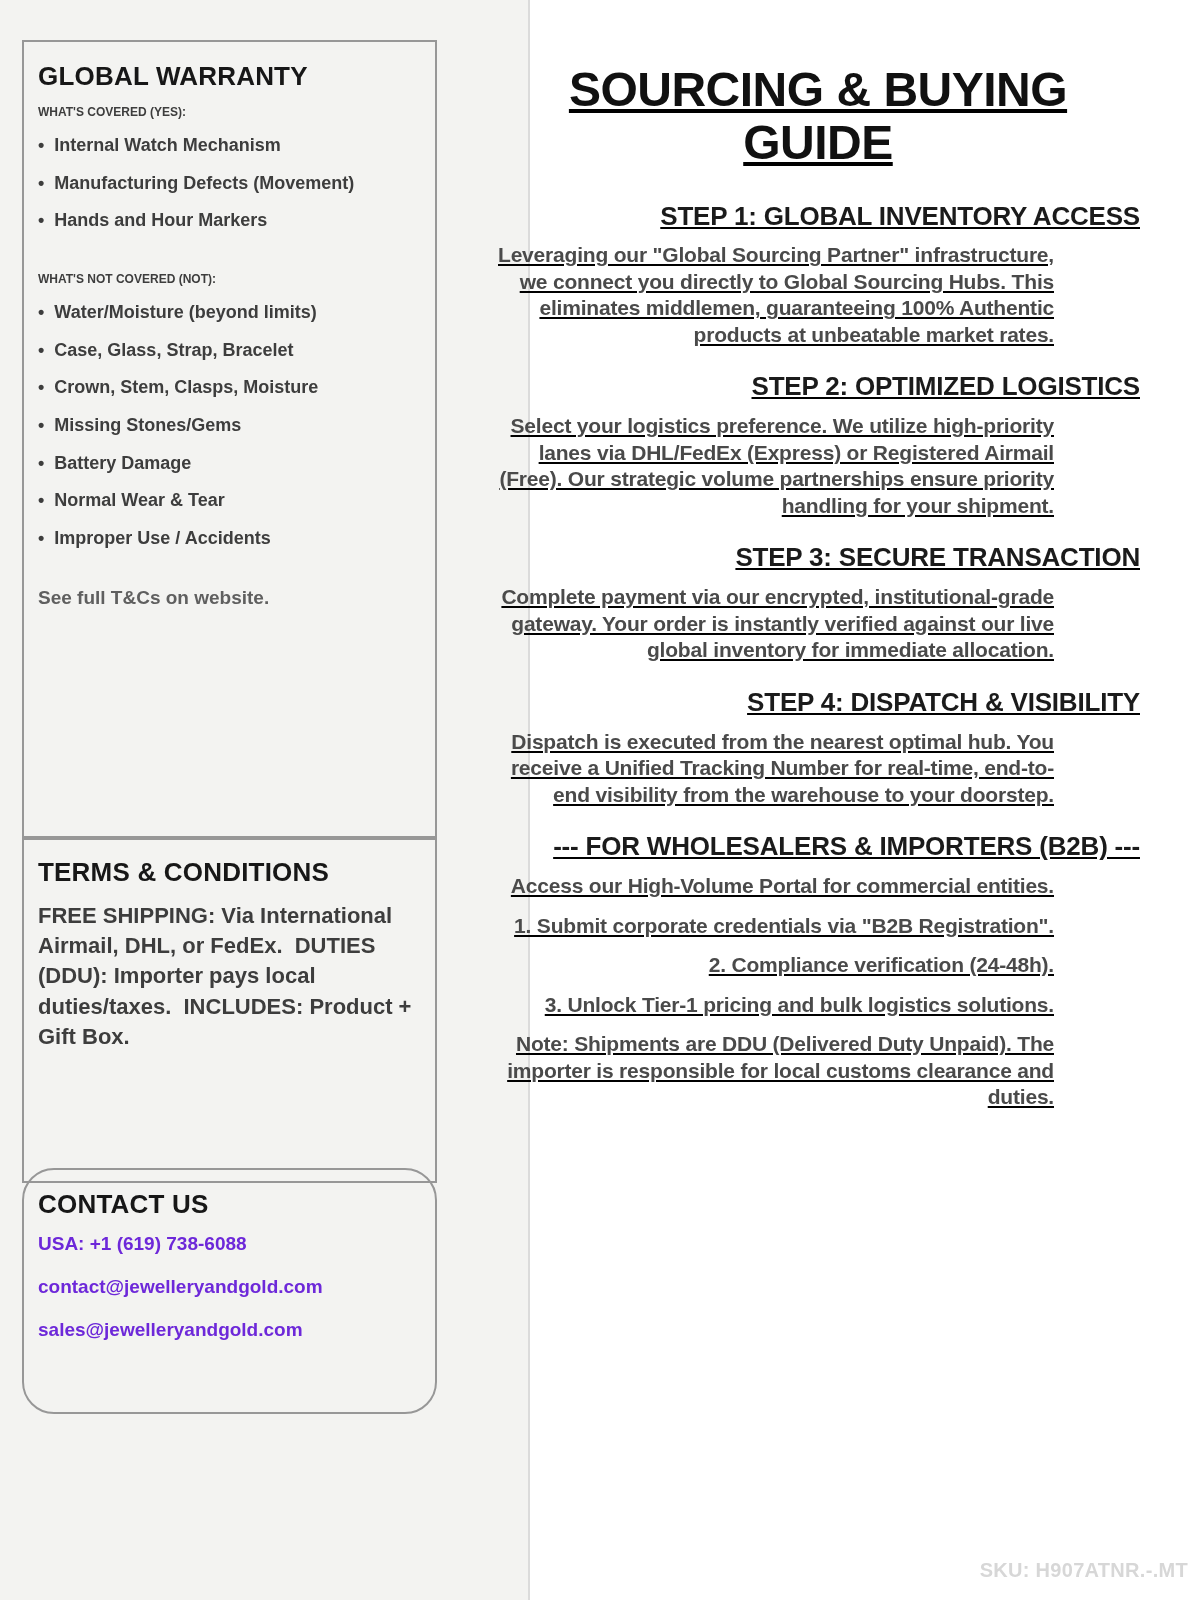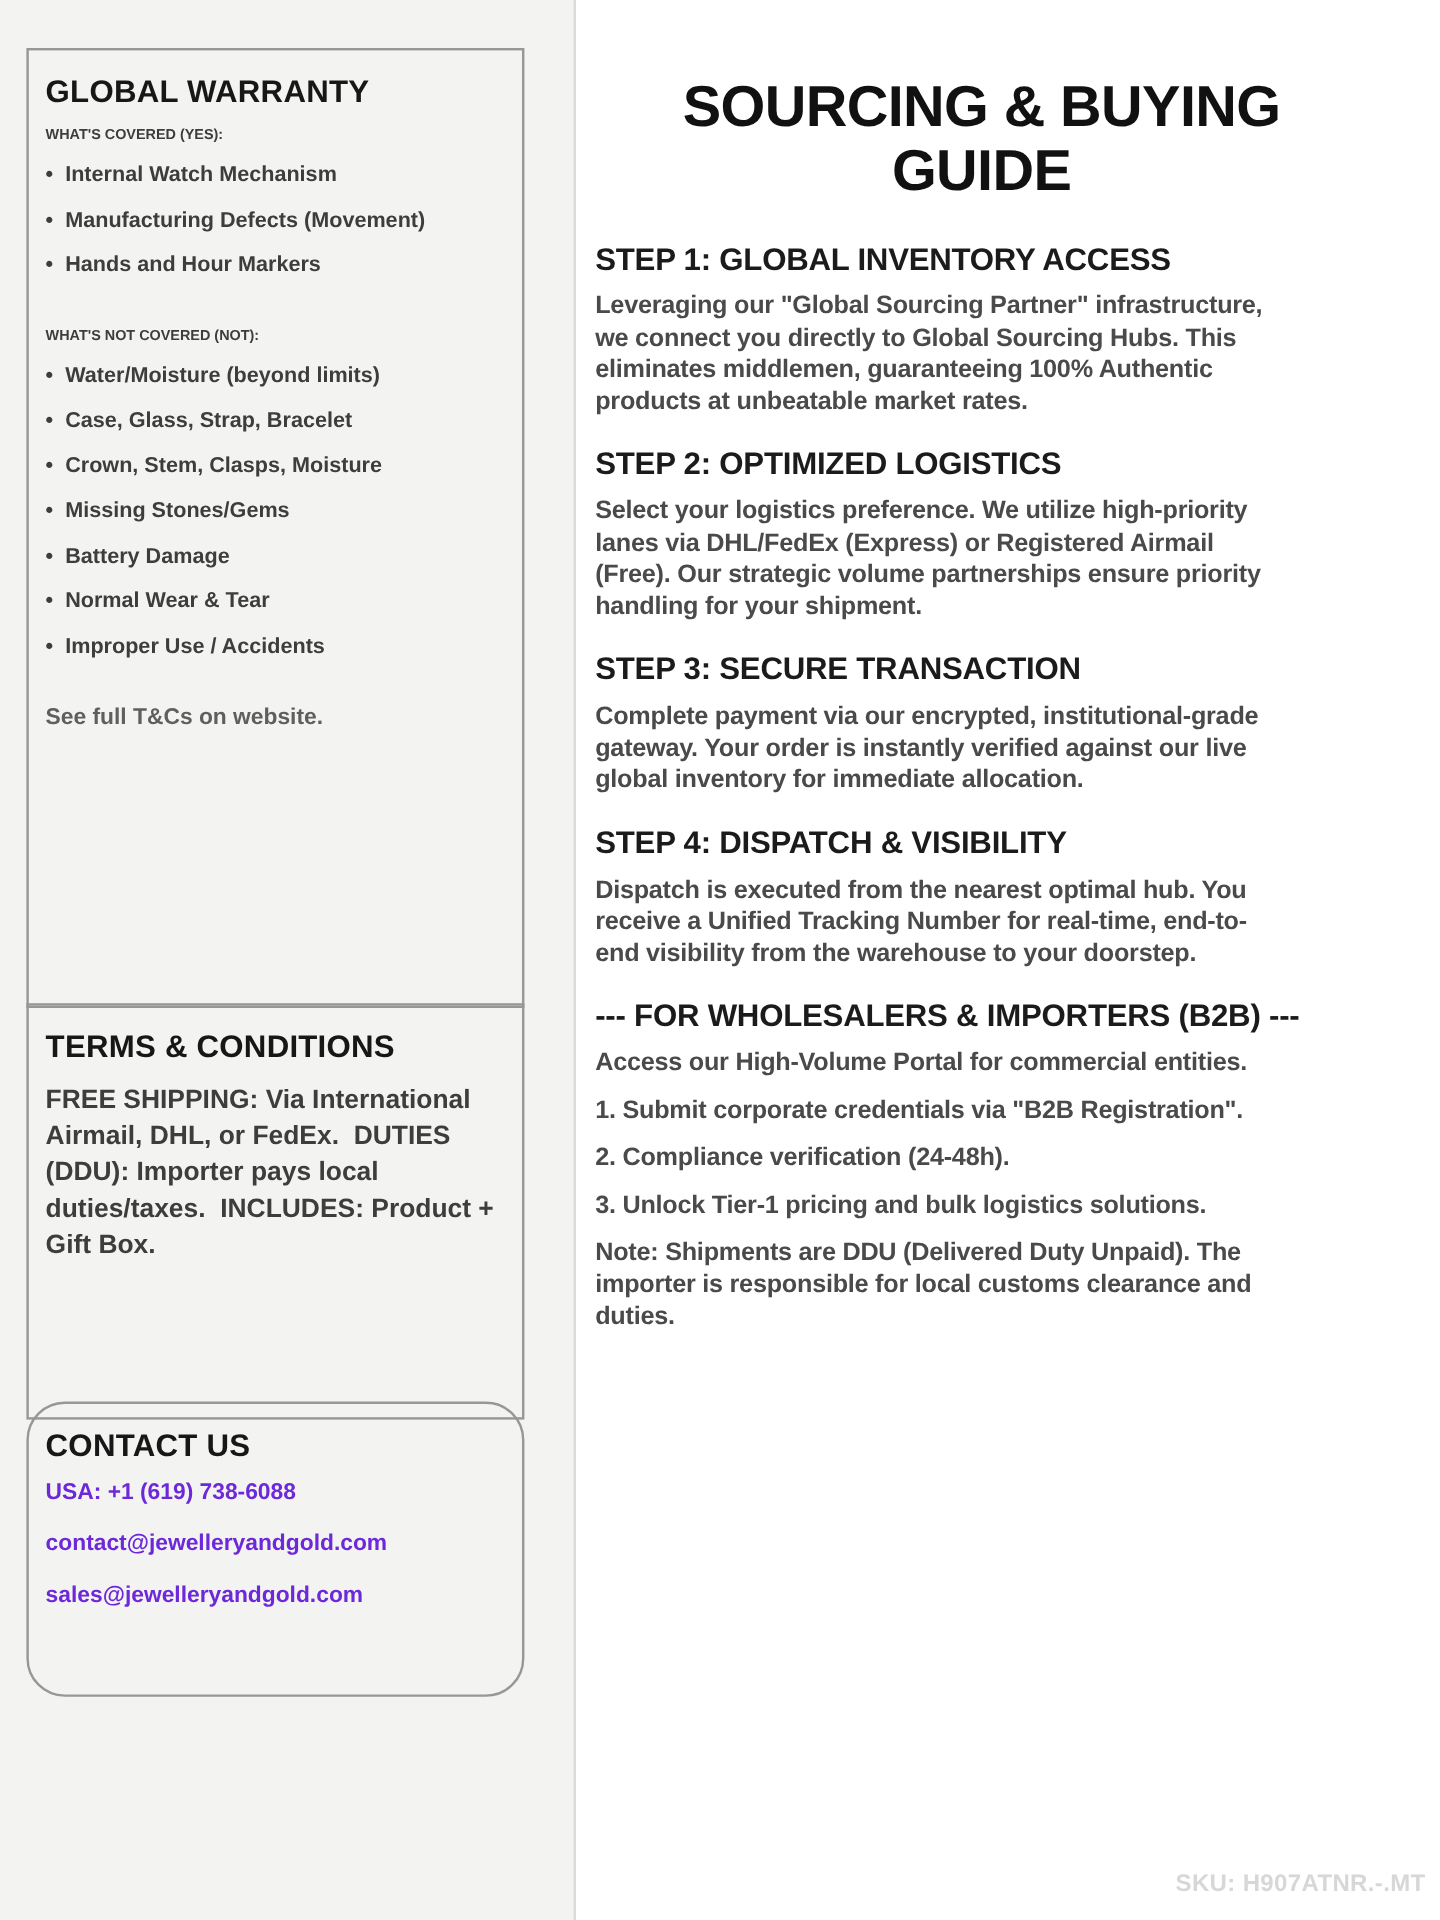--- a/index.html
+++ b/index.html
@@ -5,21 +5,21 @@
   html,body{margin:0;padding:0;}
   body{
     width:1200px;height:1600px;position:relative;
     background:#ffffff;
     font-family:"Liberation Sans", sans-serif;
     -webkit-font-smoothing:antialiased;
     overflow:hidden;
   }
   
   .sidebar{
-    position:absolute;left:0;top:0;width:480px;height:1600px;
+    position:absolute;left:0;top:0;width:530px;height:1600px;
     background:#f3f3f1;
     border-right:2px solid #dbdbdb;
     box-sizing:border-box;
   }
   .side-box{
     position:absolute;left:22px;width:415px;
     border:2px solid #979797;
     box-sizing:border-box;
     padding:20px 14px 0 14px;
   }
@@ -50,27 +50,28 @@
   }
   .contact-line{
     font-size:19px;font-weight:700;color:#6d28d9;
     margin:0 0 21px 0;
   }
   
   .main{
     position:absolute;left:452px;top:0;width:748px;height:1588px;
     box-sizing:border-box;
     padding:64px 60px 0 44px;
+    text-decoration:underline;
   }
   .main-title{
     font-size:48px;font-weight:700;color:#111111;
     letter-spacing:-0.5px;text-align:center;
     margin:0 0 32px 0;line-height:1.1;
   }
-  .section{margin:0 0 24px 0;}
+  .section{margin:0 0 24px 0;text-align:right;}
   .section h3{
     font-size:26px;font-weight:700;color:#1b1b1b;
     margin:0 0 11px 0;line-height:1.15;letter-spacing:-0.2px;
   }
   .section p{
     font-size:21px;font-weight:700;color:#4a4a4a;
     line-height:26.5px;margin:0 0 13px 0;max-width:558px;
     letter-spacing:-0.2px;
   }
   .note{

